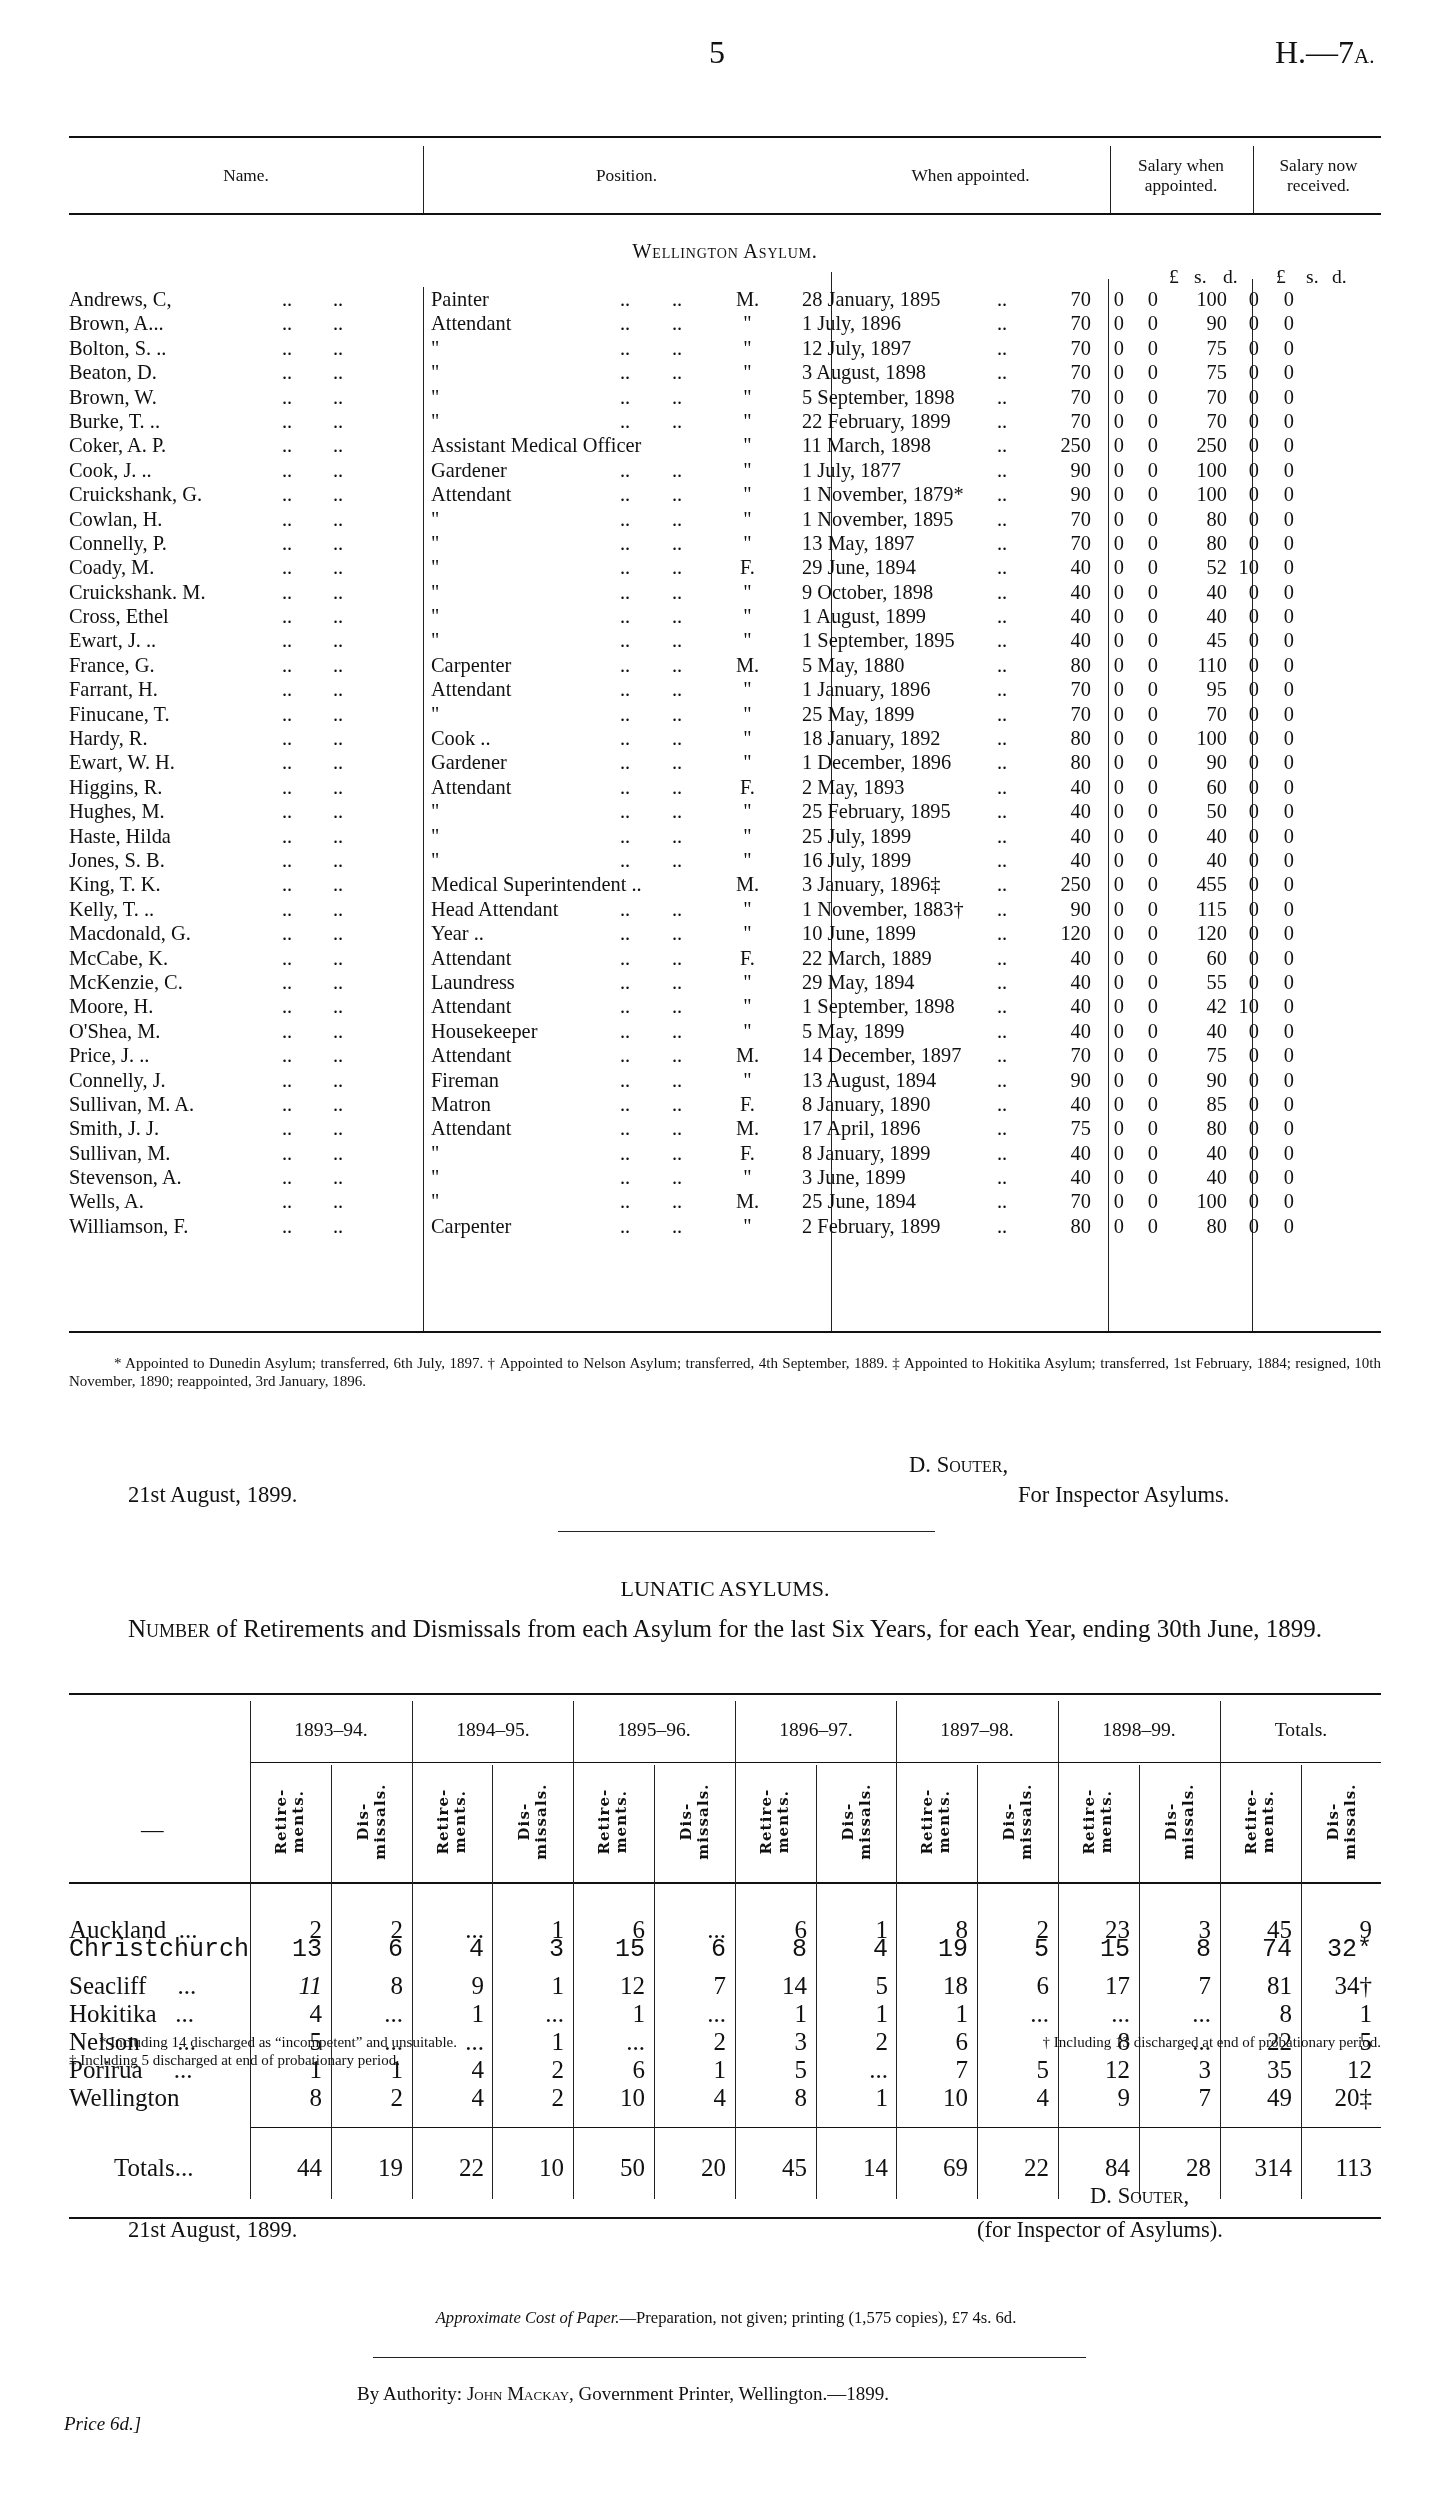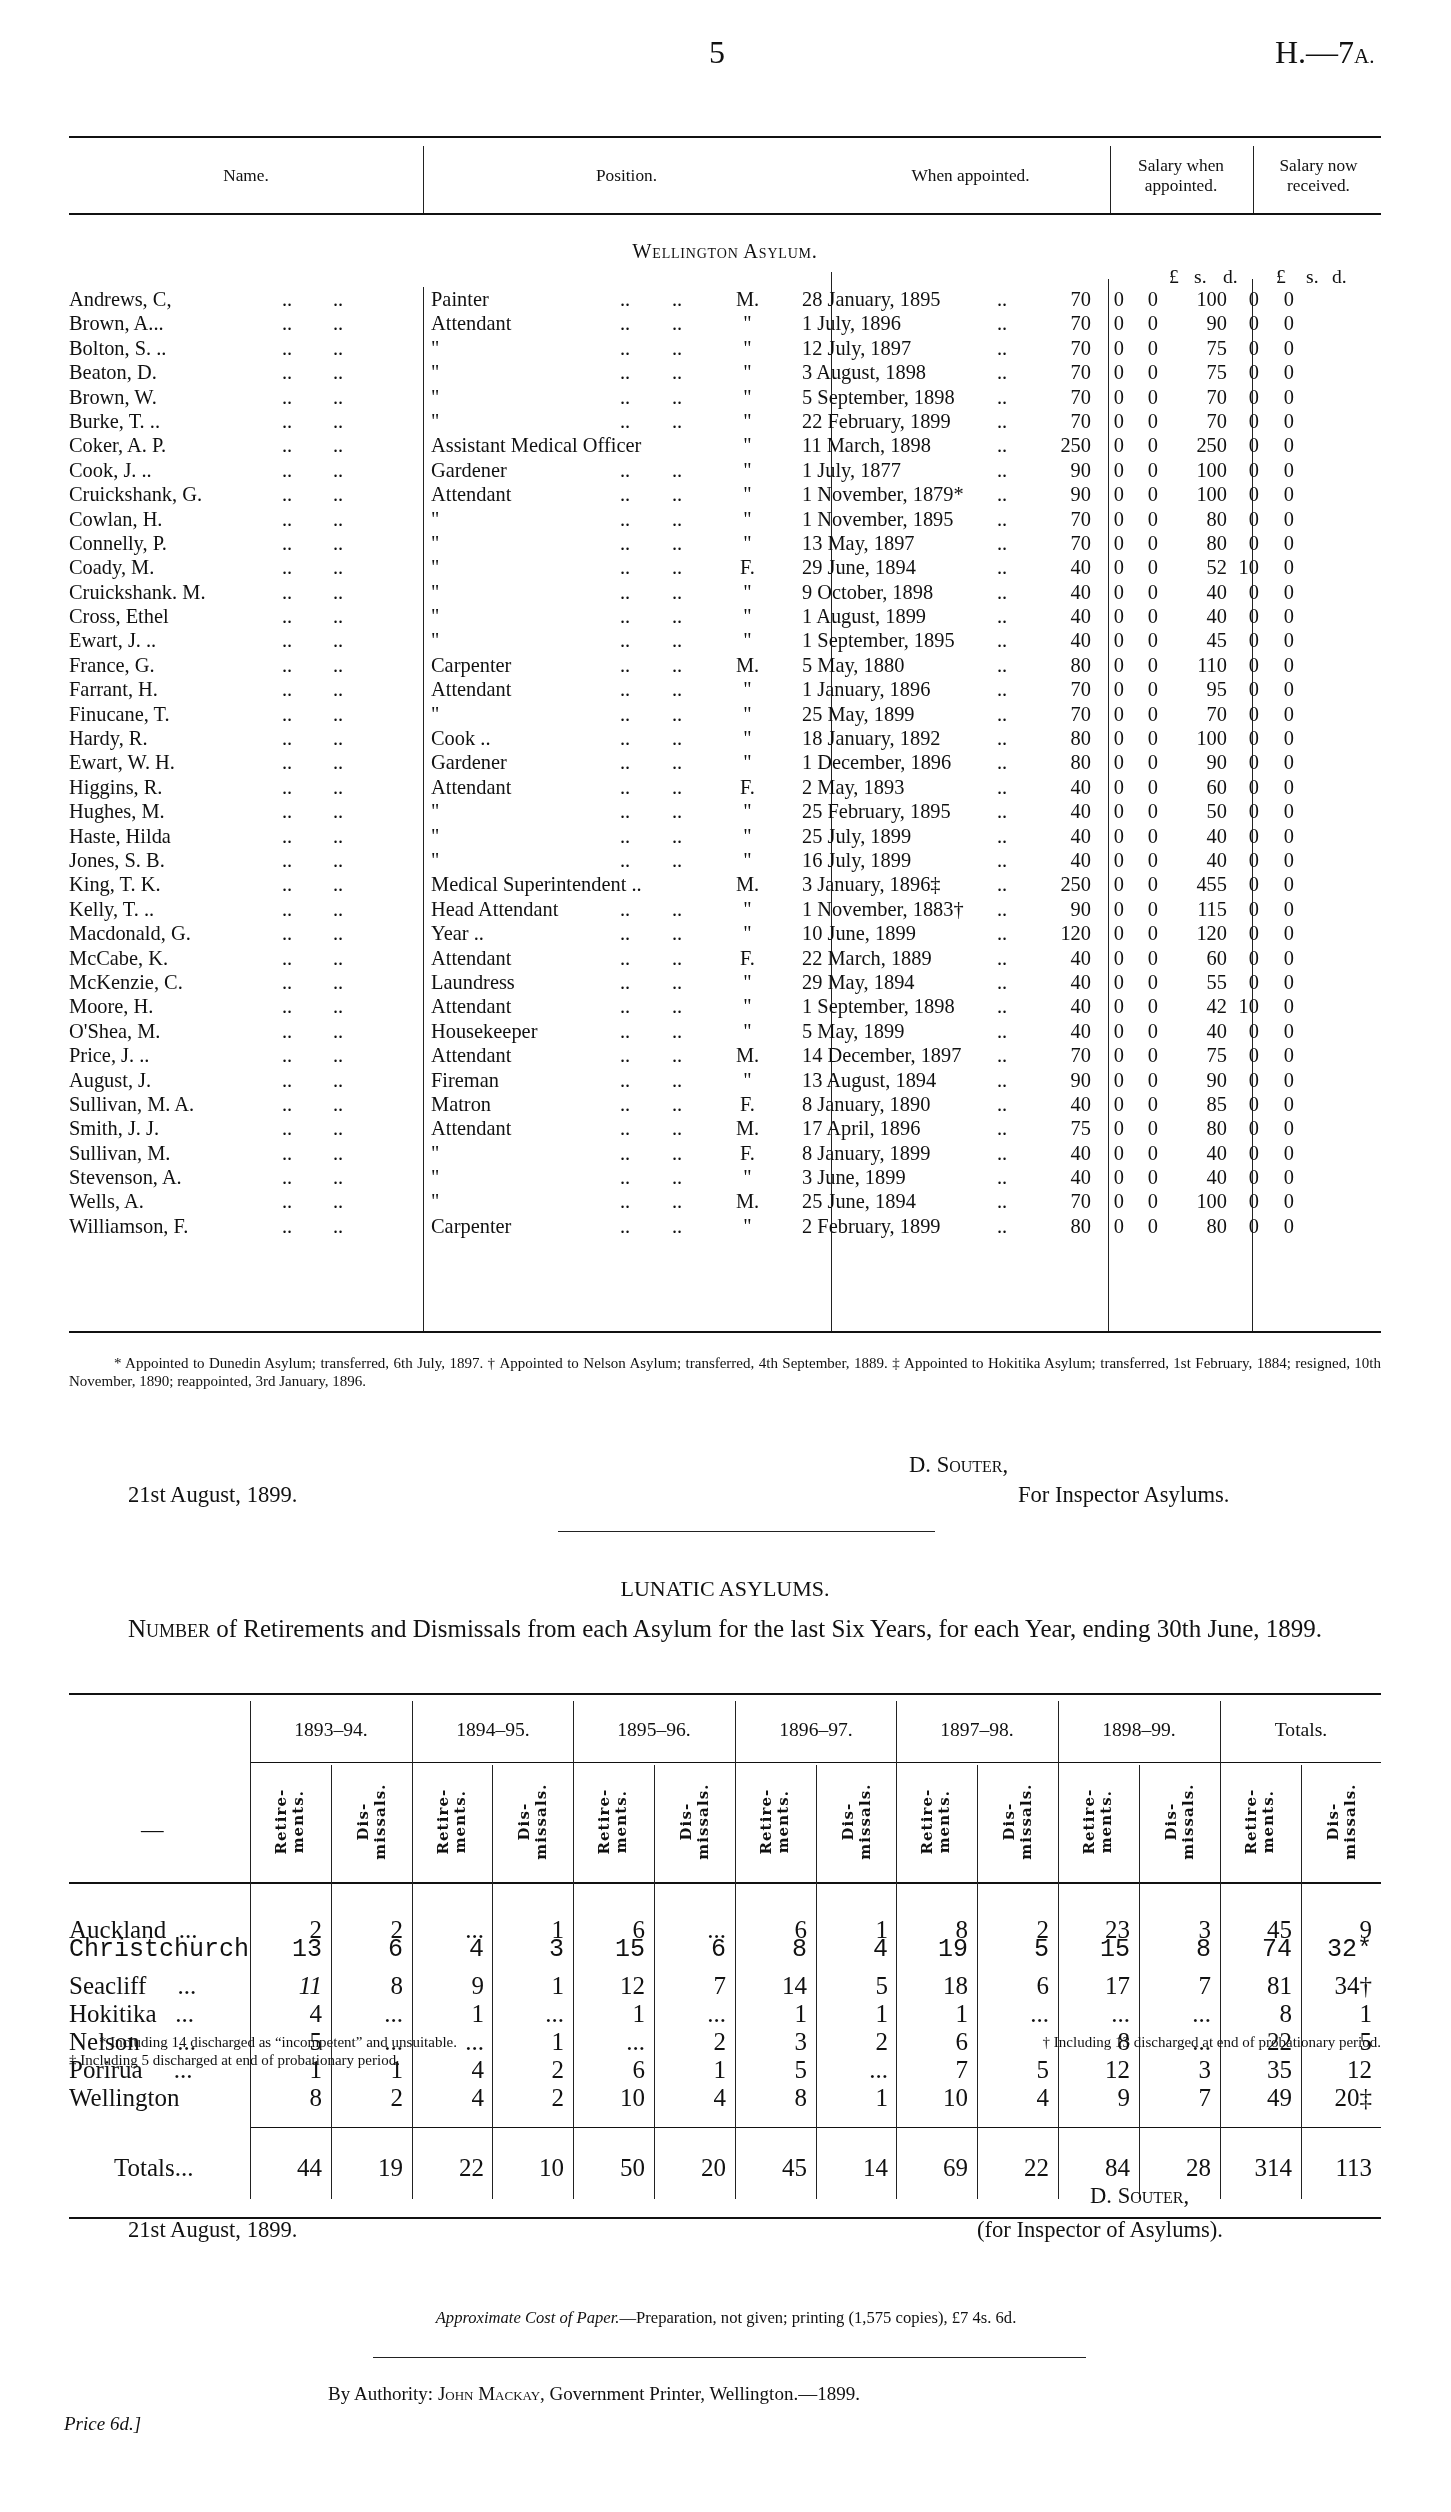--- a/index.html
+++ b/index.html
@@ -52,21 +52,21 @@
   .t2-sub-h { position: absolute; top: 72px; height: 113px; display: flex; align-items: center; justify-content: center; }
   .t2-sub-h span { display: block; transform: rotate(-90deg); white-space: pre; font-family: "DejaVu Serif", serif; font-weight: bold; font-size: 15px; line-height: 16.6px; letter-spacing: 1.1px; text-align: center; }
   .t2-dash { position: absolute; left: 72px; top: 124px; font-size: 22.6px; }
   .t2-row { position: absolute; left: 0; width: 1312px; height: 22.6px; font-size: 25px; line-height: 22.6px; }
   .t2-row .rl { position: absolute; left: 0; white-space: pre; }
   .t2-row .rv { position: absolute; text-align: right; width: 53px; }
 
   .fn2 { top: 2033px; }
   .cost { position: absolute; left: 0; width: 1452px; top: 2308px; text-align: center; font-size: 16.6px; }
   .cost em { font-style: italic; }
-  .authority { position: absolute; left: 0; width: 1188px; top: 2383px; text-align: center; font-size: 19px; }
+  .authority { position: absolute; left: 17px; width: 1188px; top: 2383px; text-align: center; font-size: 19px; padding-left: 12px; }
   .authority .sc { font-variant: small-caps; }
   .price { position: absolute; left: 64px; top: 2413px; font-size: 19px; font-style: italic; }
 </style>
 </head>
 <body>
 
 <div class="abs page-num">5</div>
 <div class="abs doc-ref"><span>H.—7</span><small>A.</small></div>
 
 <div class="staff">
@@ -630,21 +630,21 @@
         <span class="c-date-l">14 December, 1897</span>
         <span class="c-d5">..</span>
         <span class="c-aL num">70</span>
         <span class="c-aS num">0</span>
         <span class="c-aD num">0</span>
         <span class="c-nL num">75</span>
         <span class="c-nS num">0</span>
         <span class="c-nD num">0</span>
       </div>
       <div class="srow">
-        <span class="c-name">August, J.</span>
+        <span class="c-name">Connelly, J.</span>
         <span class="c-d1">..</span>
         <span class="c-d2">..</span>
         <span class="c-pos">Fireman</span>
         <span class="c-d3">..</span>
         <span class="c-d4">..</span>
         <span class="c-sex">"</span>
         <span class="c-date-l">13 August, 1894</span>
         <span class="c-d5">..</span>
         <span class="c-aL num">90</span>
         <span class="c-aS num">0</span>

